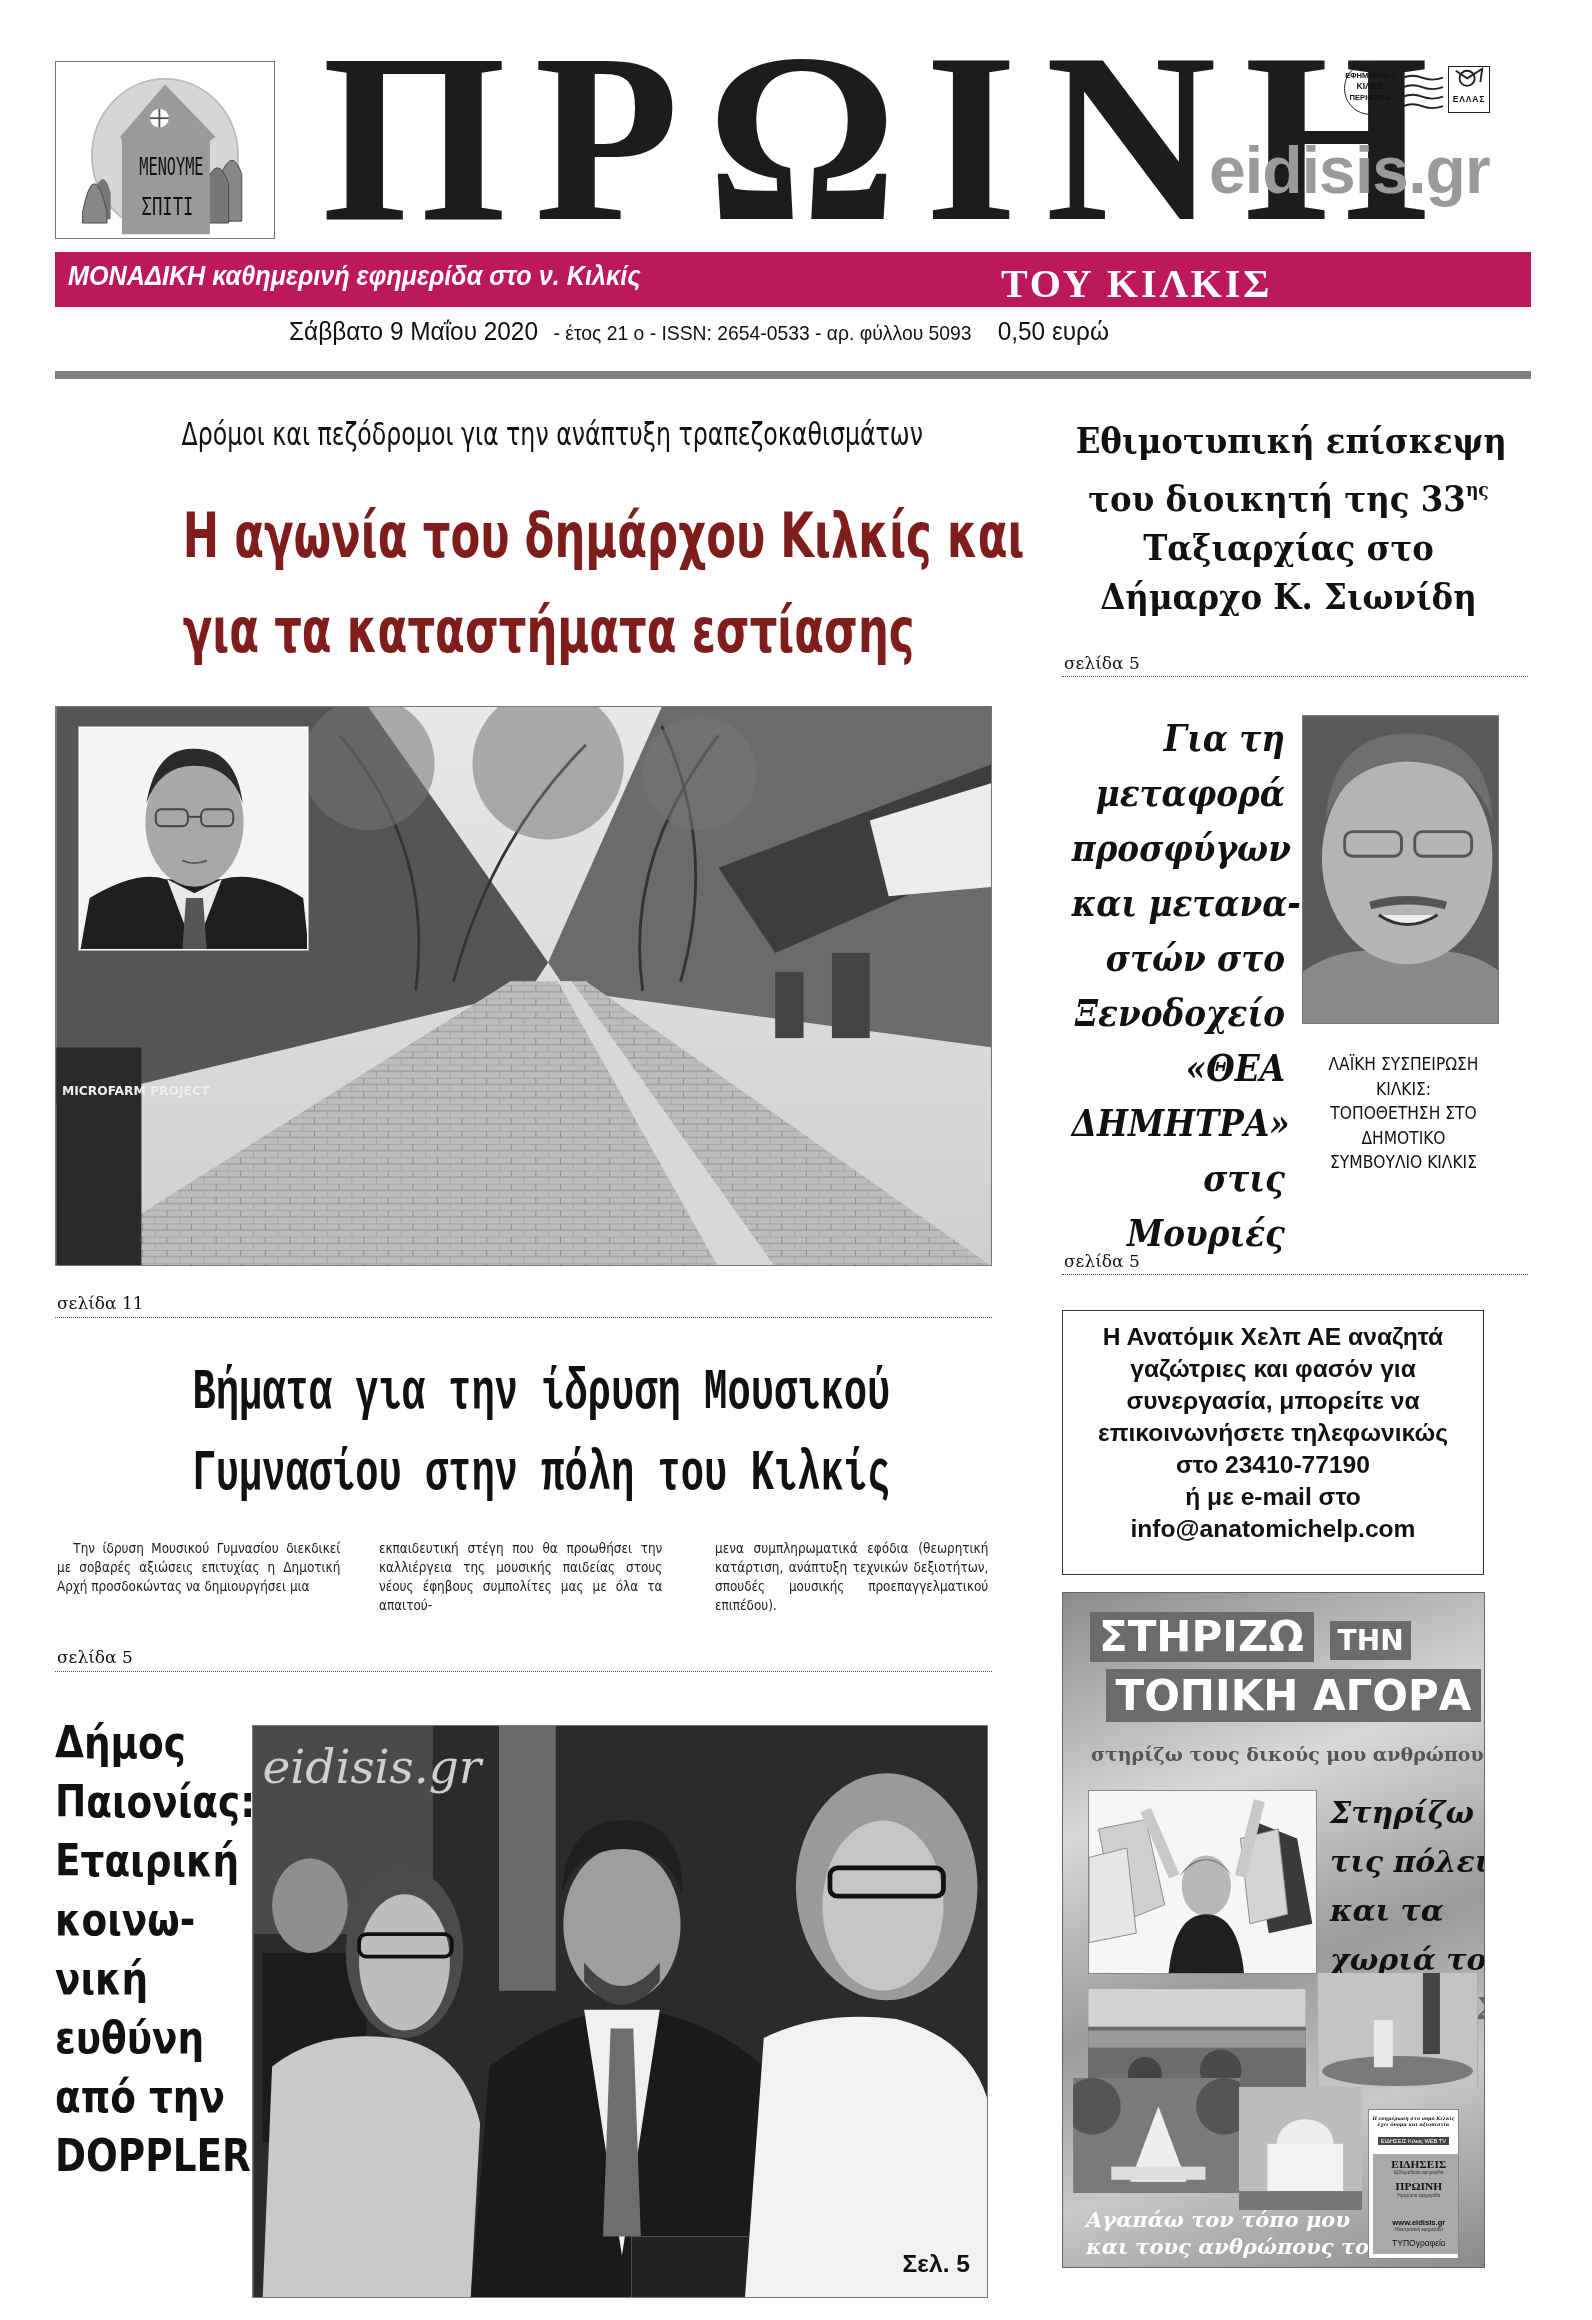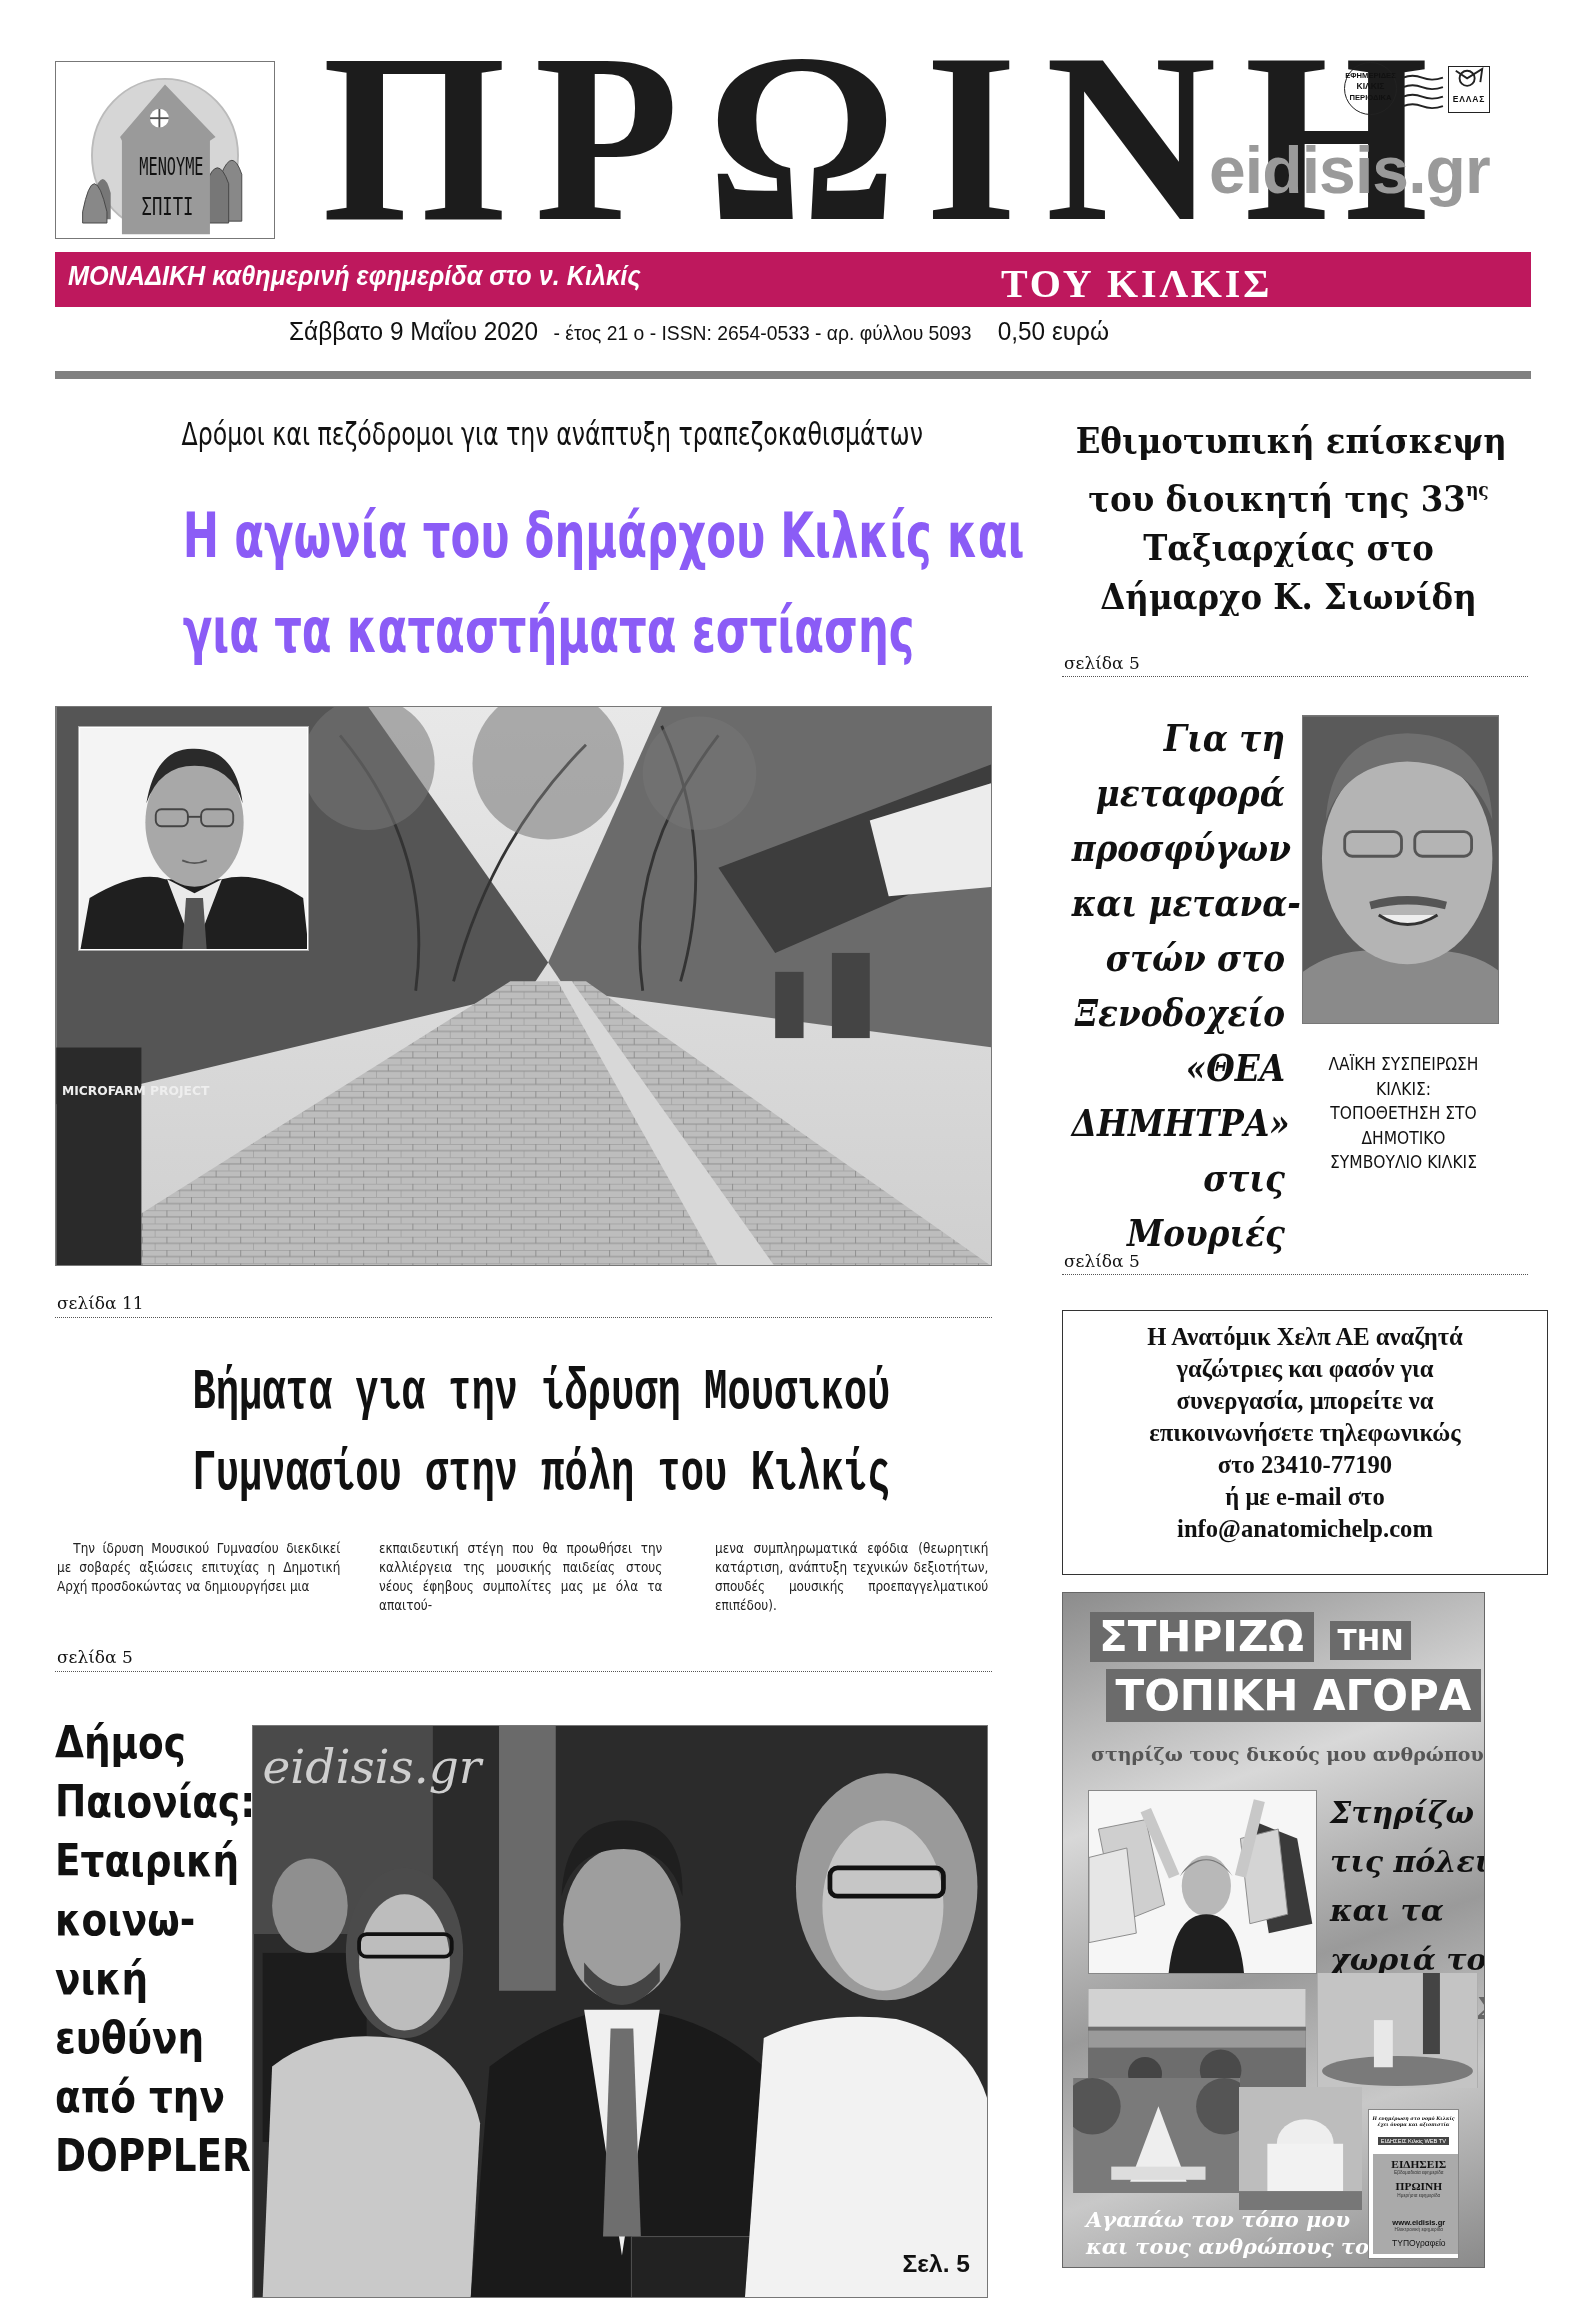--- a/index.html
+++ b/index.html
@@ -23,21 +23,21 @@
   .subtitle { left: 946px; top: 7.6px; font-family: "Liberation Serif", serif; font-weight: 700; font-size: 40px; letter-spacing: 2.8px; }
   .issue-line { left: 289px; top: 316px; font-size: 26.5px; white-space: nowrap; color: #111; transform: scaleX(0.92); transform-origin: left; }
   .issue-line .small { font-size: 21px; margin-left: 9.5px; }
   .issue-line .price { margin-left: 21px; }
   .rule-gray { left: 55px; top: 371px; width: 1476px; height: 7.6px; background: #808080; }
 
   
   .kicker { left: 61px; top: 415px; width: 927px; text-align: center; font-family: "DejaVu Sans", sans-serif; font-size: 32px;
     color: #111; transform: scaleX(0.74); transform-origin: center; white-space: nowrap; }
   .lead-headline { left: 38px; top: 488px; width: 965px; text-align: center; font-family: "DejaVu Sans", sans-serif;
-    font-weight: 700; font-size: 62px; line-height: 95px; color: #8b5cf6; }
+    font-weight: 700; font-size: 62px; line-height: 95px; color: #7f1d1d; }
   .lead-headline div { transform: scaleX(0.70); white-space: nowrap; }
   .lead-photo { left: 55px; top: 706px; width: 937px; height: 560px; border: 0.9px solid #777; overflow: hidden; }
   .inset-portrait { left: 79px; top: 727px; width: 229px; height: 223px; border: 1.9px solid #fff; outline: 0.9px solid #aaa; overflow: hidden; background:#fff; }
   .page-ref { font-family: "DejaVu Serif", serif; font-size: 17px; color: #111; }
   .dotted { height: 0; border-top: 1.9px dotted #555; }
 
   
   .story2-headline { left: 38px; top: 1353px; width: 965px; text-align: center; font-family: Liberation Mono, monospace;
     font-weight: 700; font-size: 57px; line-height: 81px; }
   .story2-headline div { transform: scaleX(0.68); white-space: nowrap; }
@@ -58,22 +58,22 @@
   .side1-headline div { transform: scaleX(0.9); white-space: nowrap; }
   .side1-headline sup { font-size: 19px; vertical-align: 15px; }
   .side2-headline { left: 1037px; top: 710px; width: 248px; text-align: right; font-family: "DejaVu Serif", serif;
     font-style: italic; font-weight: 700; font-size: 38px; line-height: 55px; color: #111; }
   .side2-headline div { white-space: nowrap; transform: scaleX(0.86); transform-origin: right; }
   .side2-photo { left: 1302px; top: 715px; width: 197px; height: 309px; border: 0.9px solid #777; overflow: hidden; }
   .side2-caption { left: 1304px; top: 1052px; width: 199px; text-align: center; font-family: "DejaVu Sans", sans-serif;
     font-size: 18px; line-height: 24.6px; color: #111; }
   .side2-caption div { transform: scaleX(0.86); white-space: nowrap; }
 
-  .ad-box { left: 1062px; top: 1310px; width: 486px; height: 265px; border: 1.9px solid #333; text-align: center;
-    font-family: Liberation Serif, serif; font-weight: 700; font-size: 24.6px; line-height: 32px; padding-top: 9.5px; color: #111; }
+  .ad-box { left: 1062px; top: 1310px; width: 422px; height: 265px; border: 1.9px solid #333; text-align: center;
+    font-family: Liberation Sans, sans-serif; font-weight: 700; font-size: 24.6px; line-height: 32px; padding-top: 9.5px; color: #111; }
 
   .promo { left: 1062px; top: 1592px; width: 423px; height: 676px; border: 0.9px solid #666; overflow: hidden;
     background: linear-gradient(160deg, #8c8c8c 0%, #d8d8d8 30%, #9a9a9a 55%, #c8c8c8 75%, #8a8a8a 100%); }
   .promo-tag { background: #6b6b6b; color: #fff; font-family: "DejaVu Sans", sans-serif; font-weight: 700; line-height: 1; }
   .promo-sub { font-family: "DejaVu Serif", serif; font-weight: 700; font-size: 19px; color: #555; white-space: nowrap; }
   .promo-script { font-family: "DejaVu Serif", serif; font-style: italic; font-weight: 700; font-size: 30px; line-height: 49px; color: #111; white-space: nowrap; }
   .promo-love { font-family: "DejaVu Serif", serif; font-style: italic; font-weight: 700; font-size: 21px; line-height: 28px; color: #fff; white-space: nowrap; }
   .mini-card { left: 291px; top: 434px; width: 91px; height: 150px; background: #fff; border: 0.9px solid #888; text-align: center; overflow: hidden; }
   .mini-card .inner { position: absolute; left: 3.8px; top: 44px; width: 92px; height: 100px; background: #aaaaaa; }
   .mc-t { font-size: 4.7px; line-height: 6.6px; font-style: italic; font-weight: 700; font-family: "DejaVu Serif", serif; padding-top: 5.7px; }

